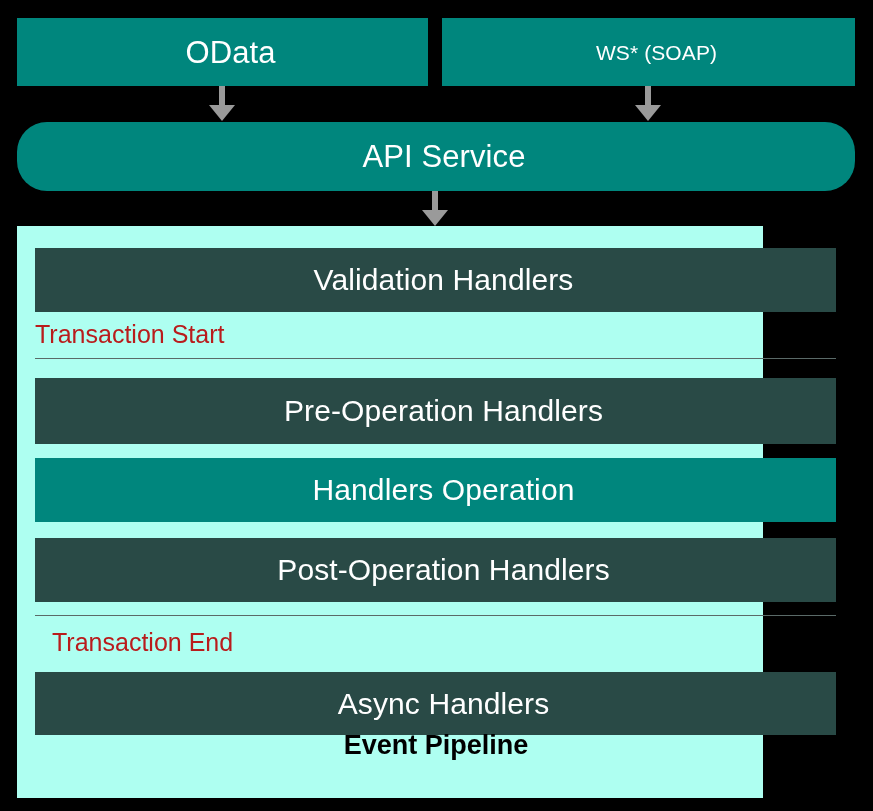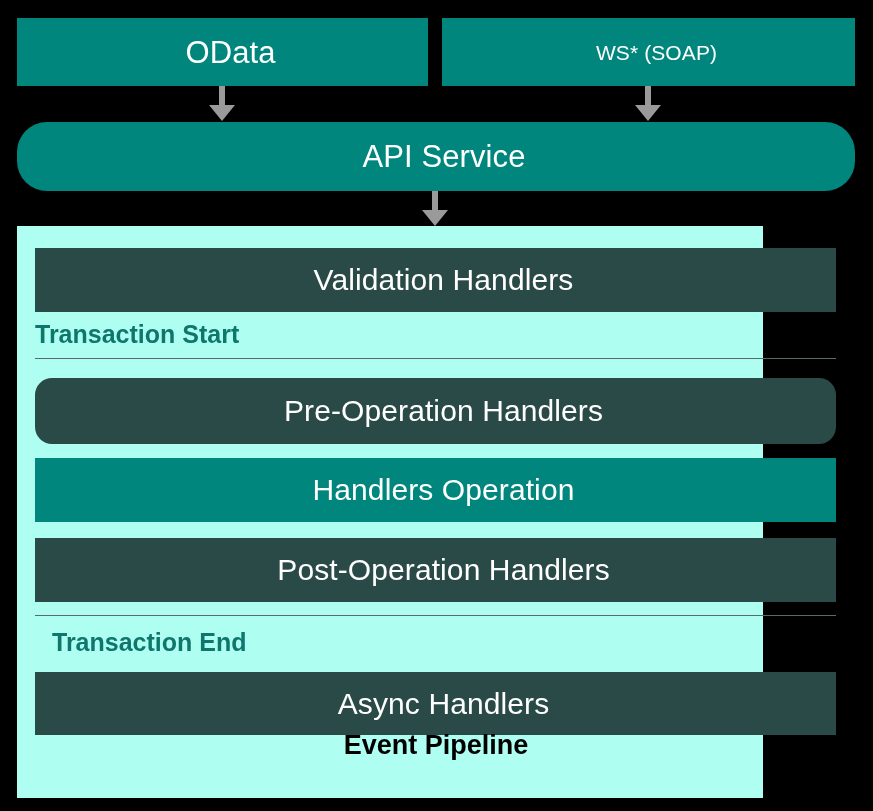--- a/index.html
+++ b/index.html
@@ -77,40 +77,39 @@
 
   
   .panel-row {
     position: absolute;
     left: 18px;
     width: 801px;
     box-sizing: border-box;
   }
 
   #row-validation-handlers { top: 22px;  height: 64px; font-size: 30px; }
-  #row-pre-operation       { top: 152px; height: 66px; font-size: 30px; border-radius: 17px; }
+  #row-pre-operation       { top: 152px; height: 66px; font-size: 30px; }
   #row-database-operation  { top: 232px; height: 64px; font-size: 30px; }
   #row-post-operation      { top: 312px; height: 64px; font-size: 30px; }
   #row-async-handlers      { top: 446px; height: 63px; font-size: 30px; }
 
   .panel-row.box {
     position: absolute;
     left: 18px;
     width: 801px;
   }
 
   
   .txn-label {
     position: absolute;
-    color: #0f766e;
+    color: #b91c1c;
     font-family: "Liberation Sans", sans-serif;
     font-size: 25px;
     line-height: 1;
     white-space: nowrap;
-    font-weight: bold;
   }
   #label-transaction-start { left: 18px; top: 96px; }
   #label-transaction-end   { left: 35px; top: 404px; }
 
   .txn-rule {
     position: absolute;
     left: 18px;
     width: 801px;
     height: 1px;
     background: #5a6a68;

